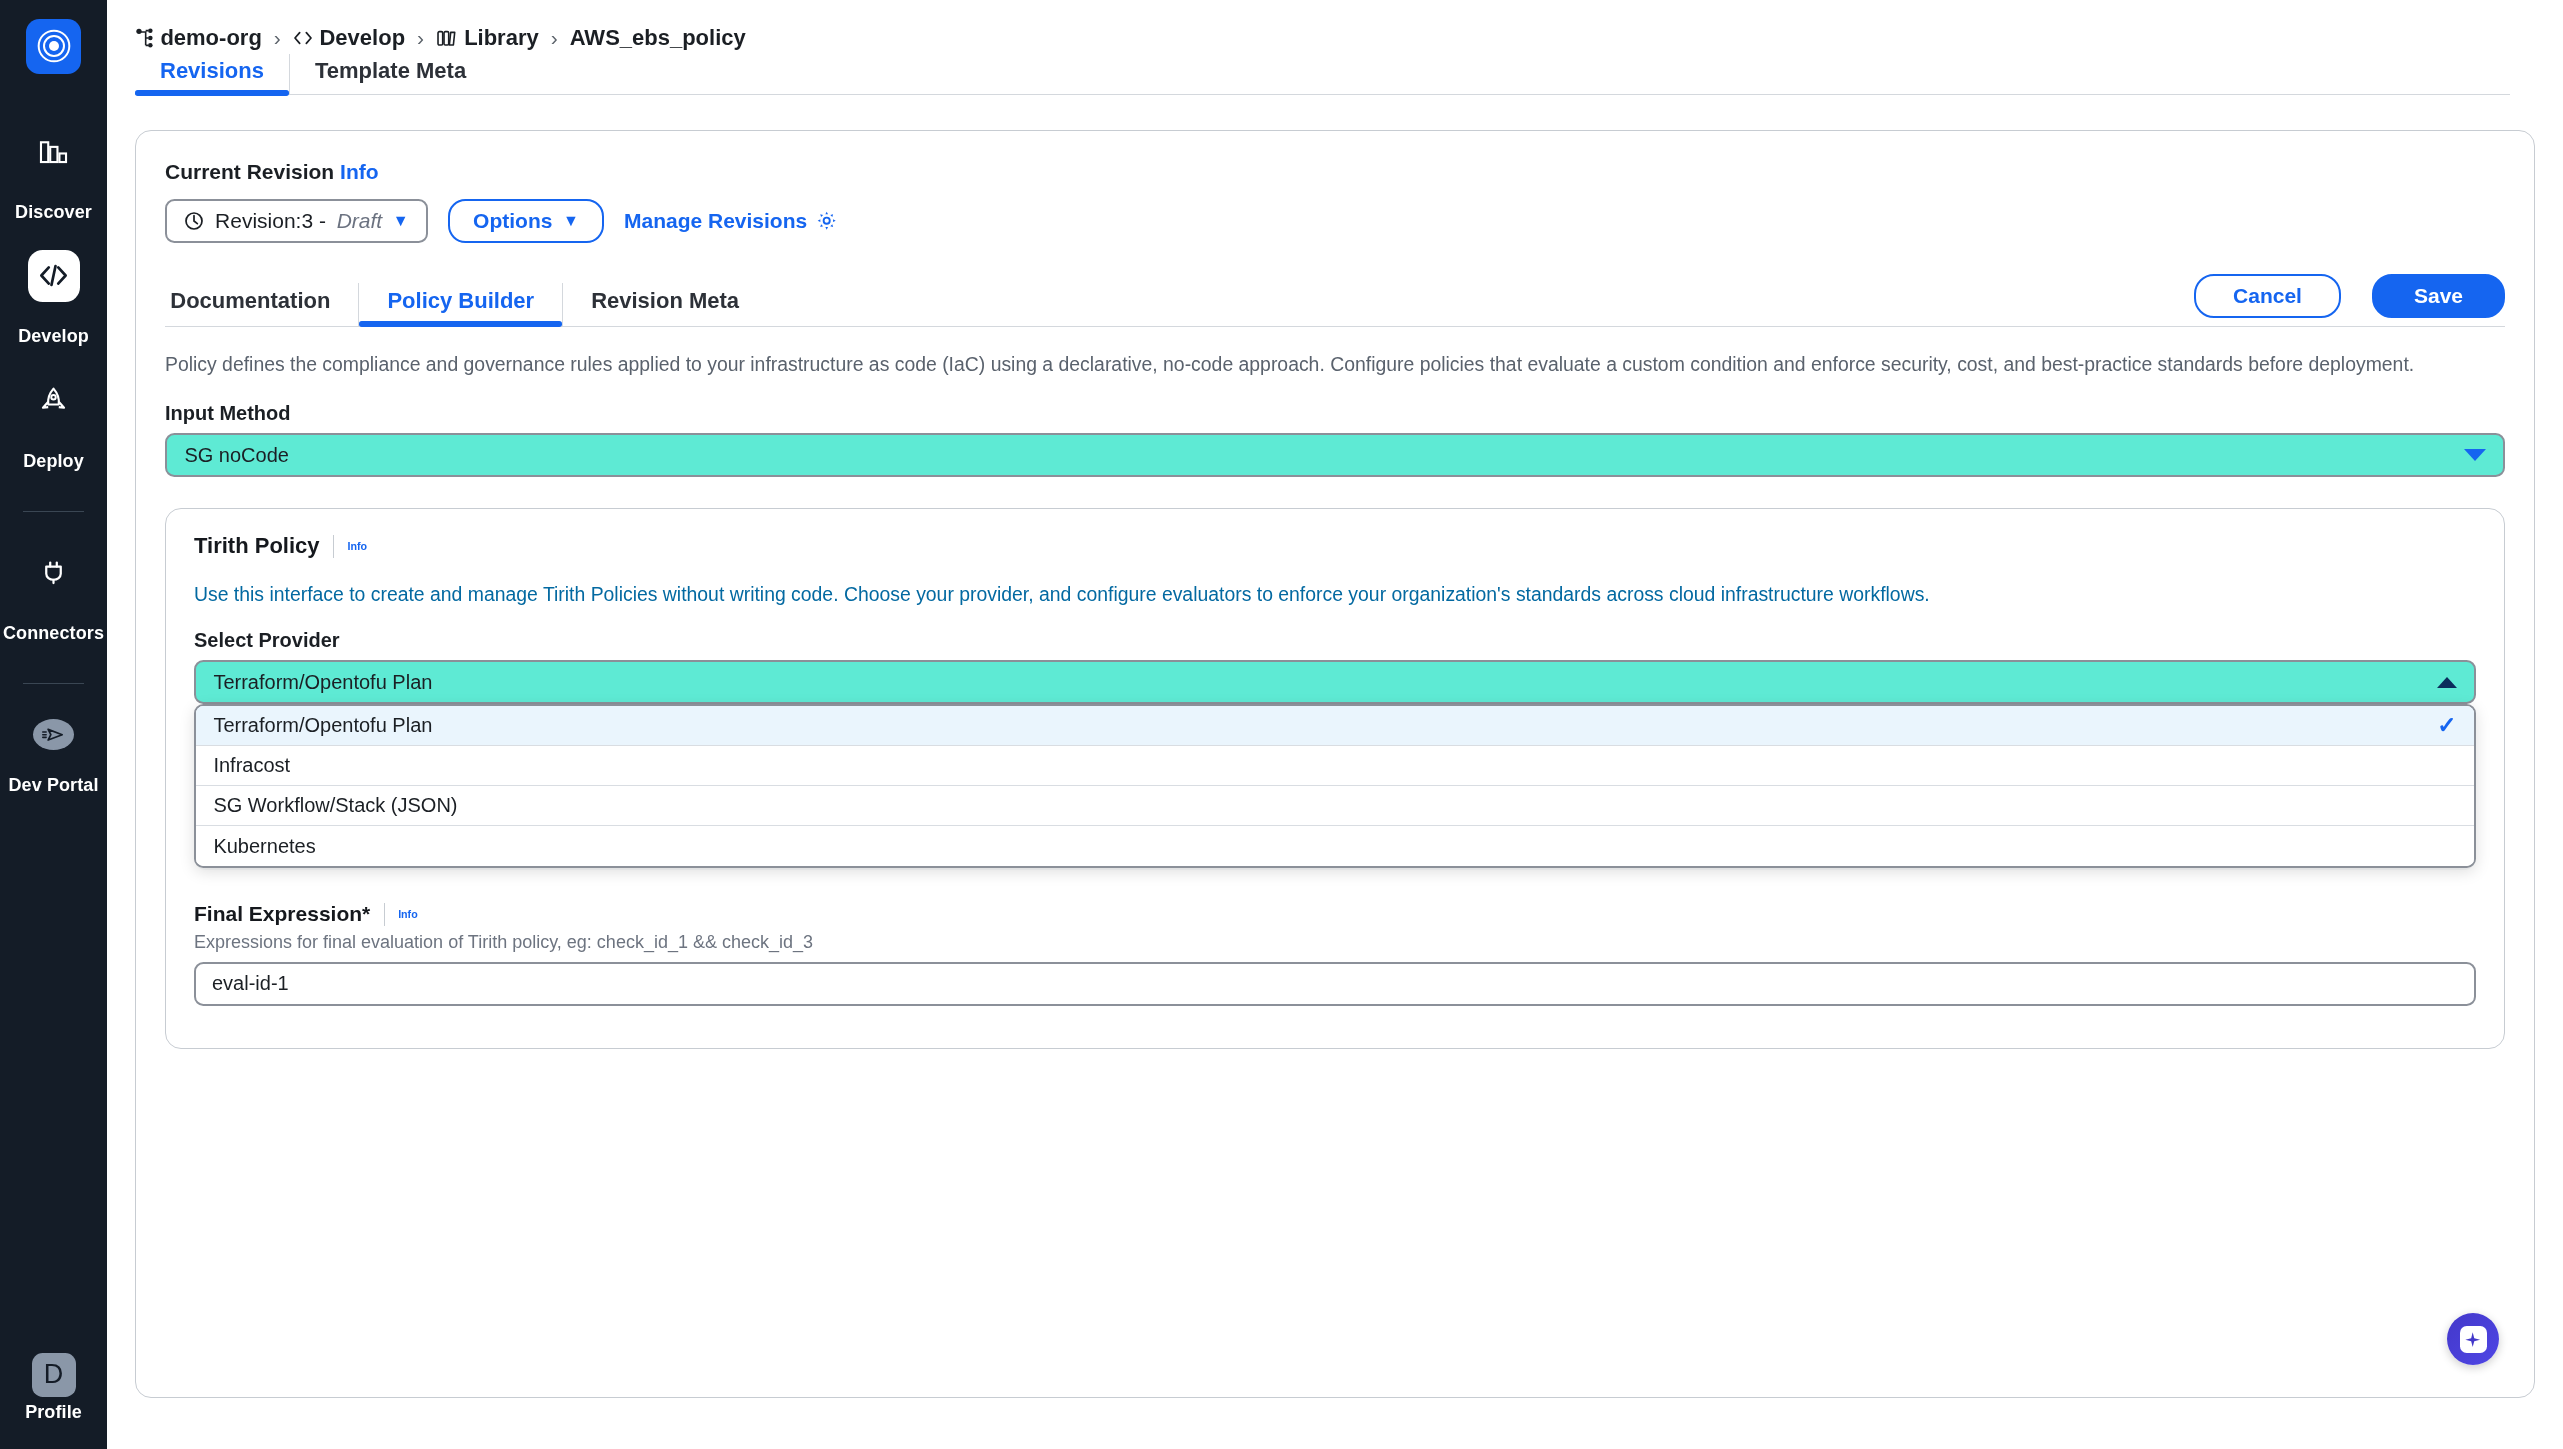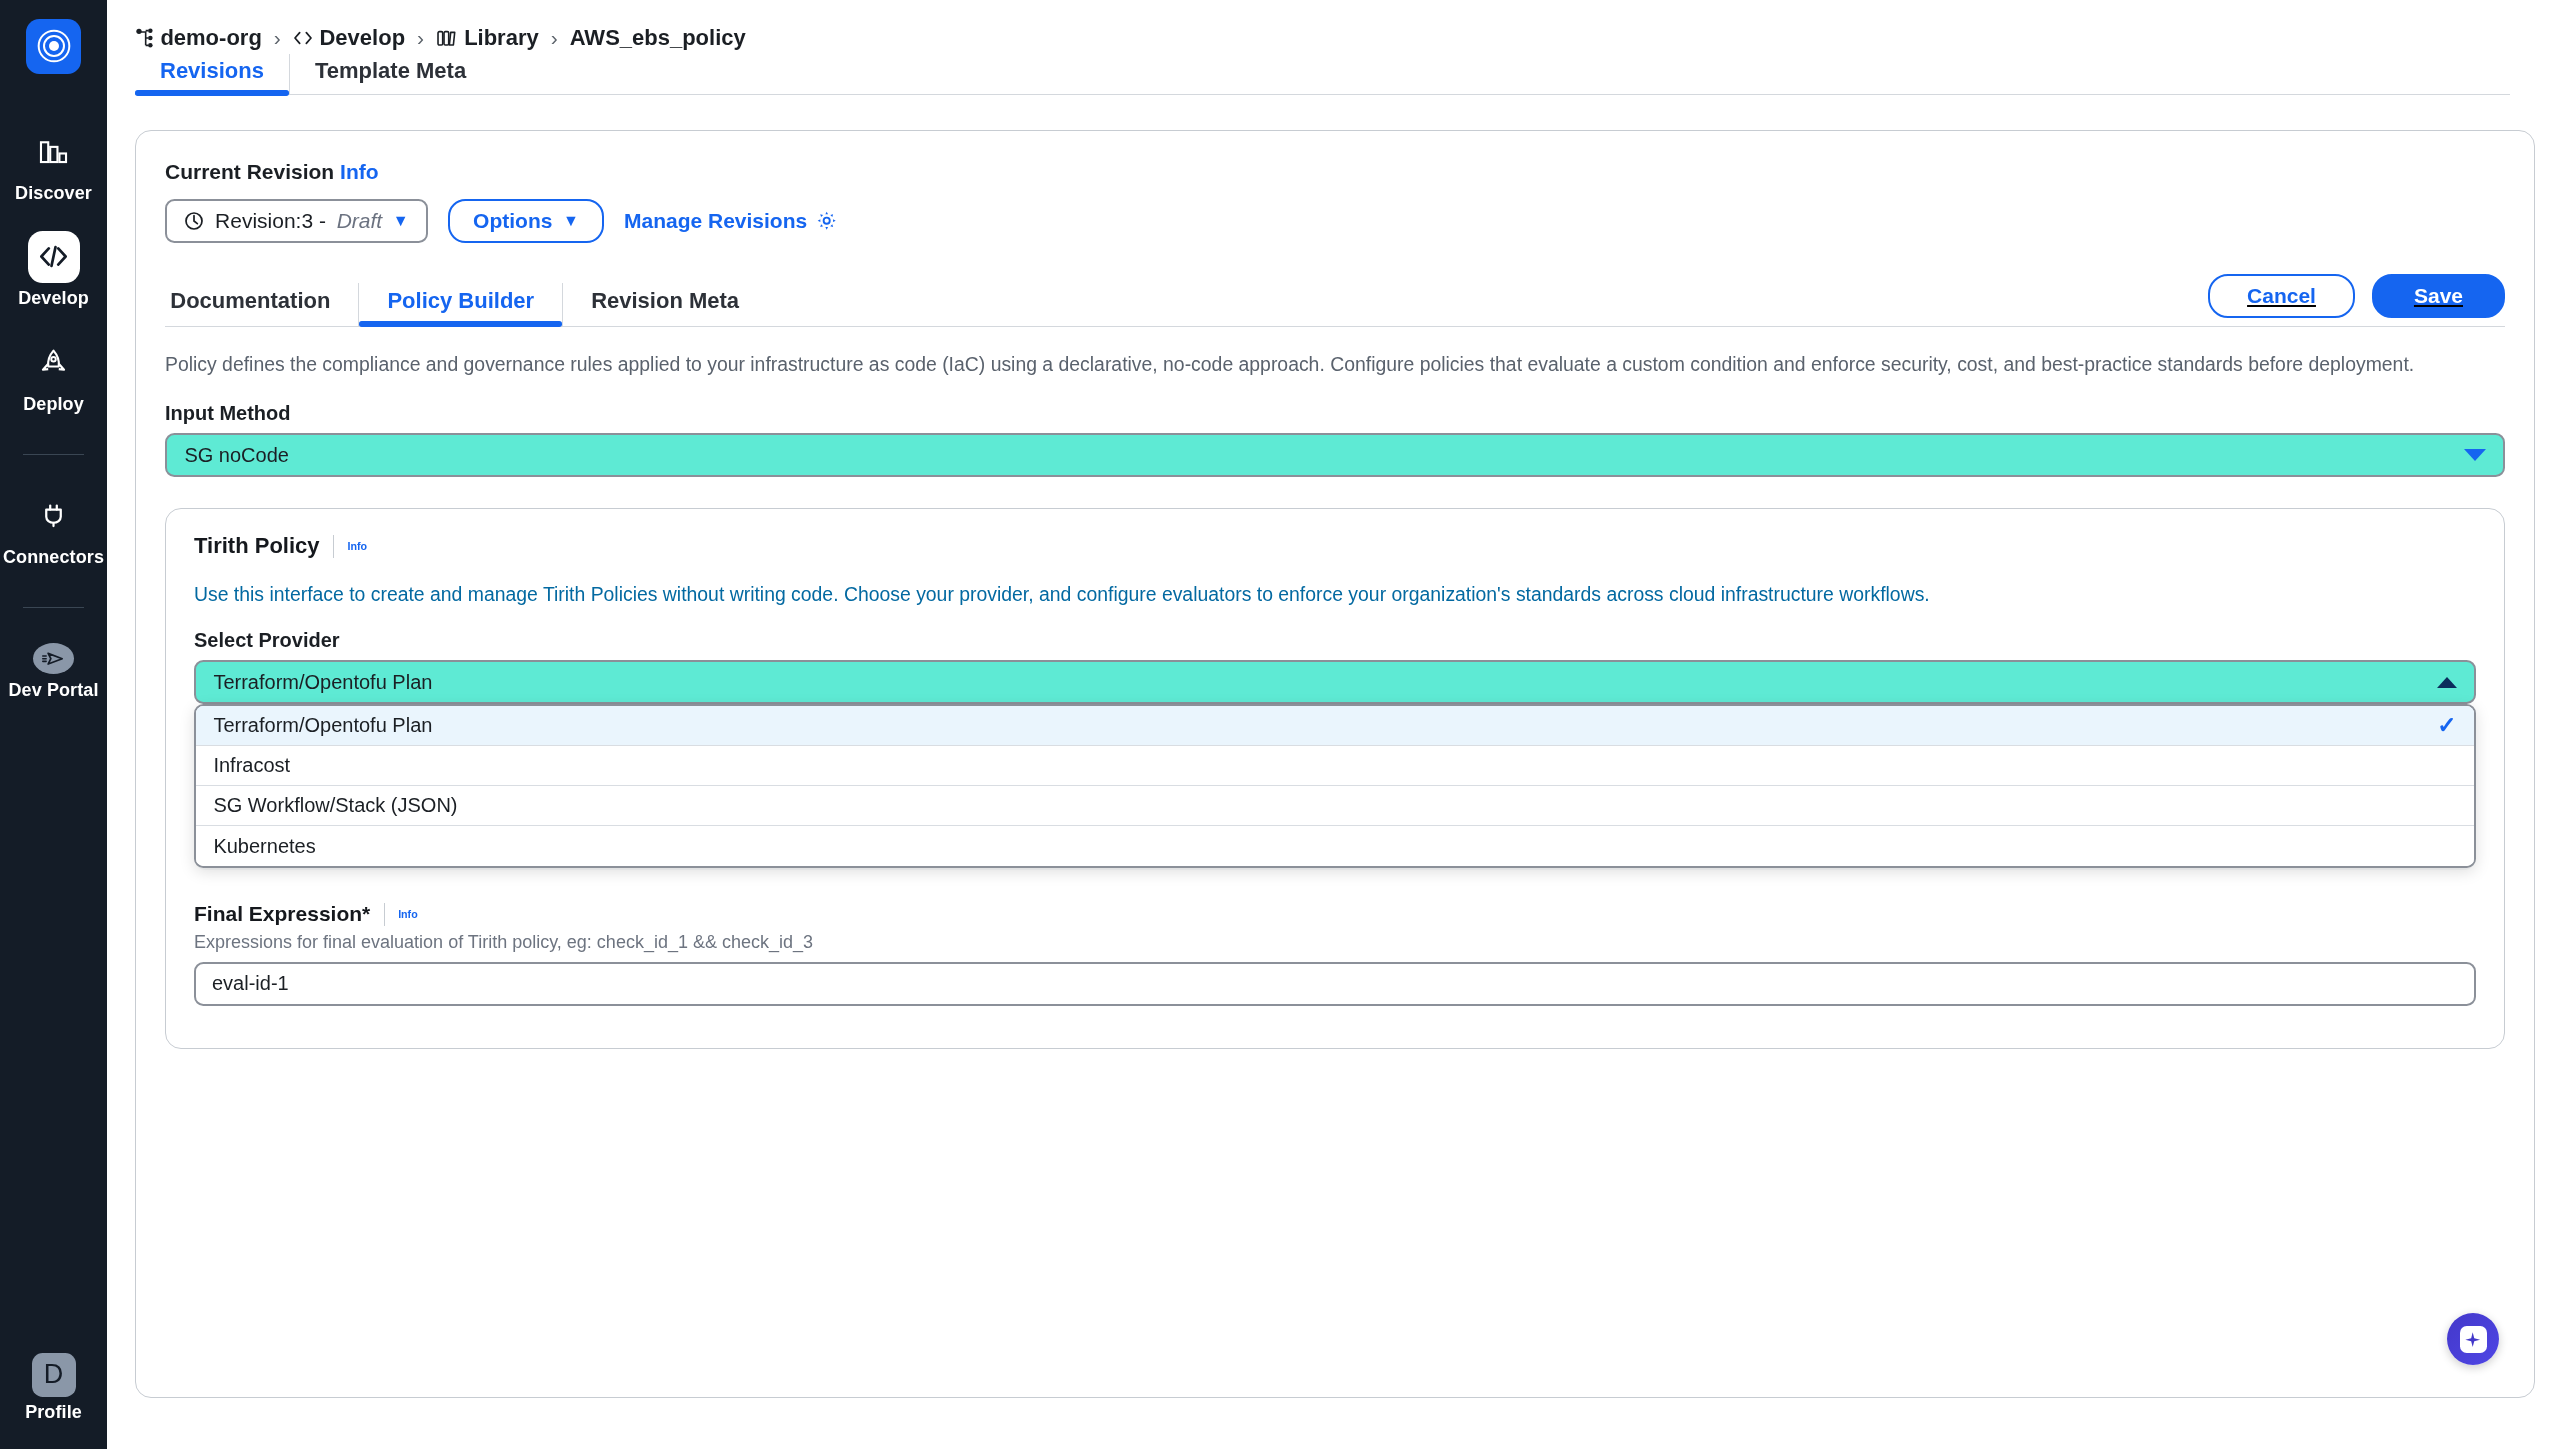--- a/index.html
+++ b/index.html
@@ -20,21 +20,21 @@
     position: relative;
   }
   .logo-tile {
     width: 55px; height: 55px; margin-top: 18.7px;
     border-radius: 13.3px; background: #1565f0;
     display: flex; align-items: center; justify-content: center;
   }
   .nav-group { margin-top: 52px; width: 100%; display:flex; flex-direction:column; align-items:center; }
   .nav-item {
     width: 100%; display: flex; flex-direction: column;
-    align-items: center; margin-bottom: 27px; cursor: pointer;
+    align-items: center; margin-bottom: 27px; cursor: pointer; gap: 19px;
   }
   .nav-icon {
     width: 52px; height: 52px; border-radius: 14.7px;
     display: flex; align-items: center; justify-content: center;
   }
   .nav-icon.active { background: #ffffff; }
   .nav-label {
     margin-top: 5.3px; color: #ffffff;
     font-size: 18px; font-weight: 700; letter-spacing: 0.1px;
   }
@@ -121,21 +121,21 @@
     padding: 5.3px 28px 12px 28px; cursor:pointer;
     border-right: 1.3px solid #d4d8dd; position: relative;
   }
   .tab:first-child { padding-left: 5.3px; }
   .tab:last-child { border-right:none; }
   .tab.active { color:#1565f0; }
   .tab.active::after {
     content:""; position:absolute; left:0; right:0; bottom:-1.3px;
     height:6px; background:#1565f0; border-radius:2.7px;
   }
-  .tab-actions { display:flex; gap: 17px; padding-bottom: 8px; text-decoration: underline; }
+  .tab-actions { display:flex; gap: 31px; padding-bottom: 8px; }
   .btn-ghost {
     border: 2px solid #1565f0; background:#fff; color:#1565f0;
     font-size: 21px; font-weight:700; border-radius: 20px;
     padding: 8px 37px; cursor:pointer; font-family:"Liberation Sans",sans-serif;
   }
   .btn-primary {
     border: 2px solid #1565f0; background:#1565f0; color:#fff;
     font-size: 21px; font-weight:700; border-radius: 20px;
     padding: 8px 40px; cursor:pointer; font-family:"Liberation Sans",sans-serif;
   }

